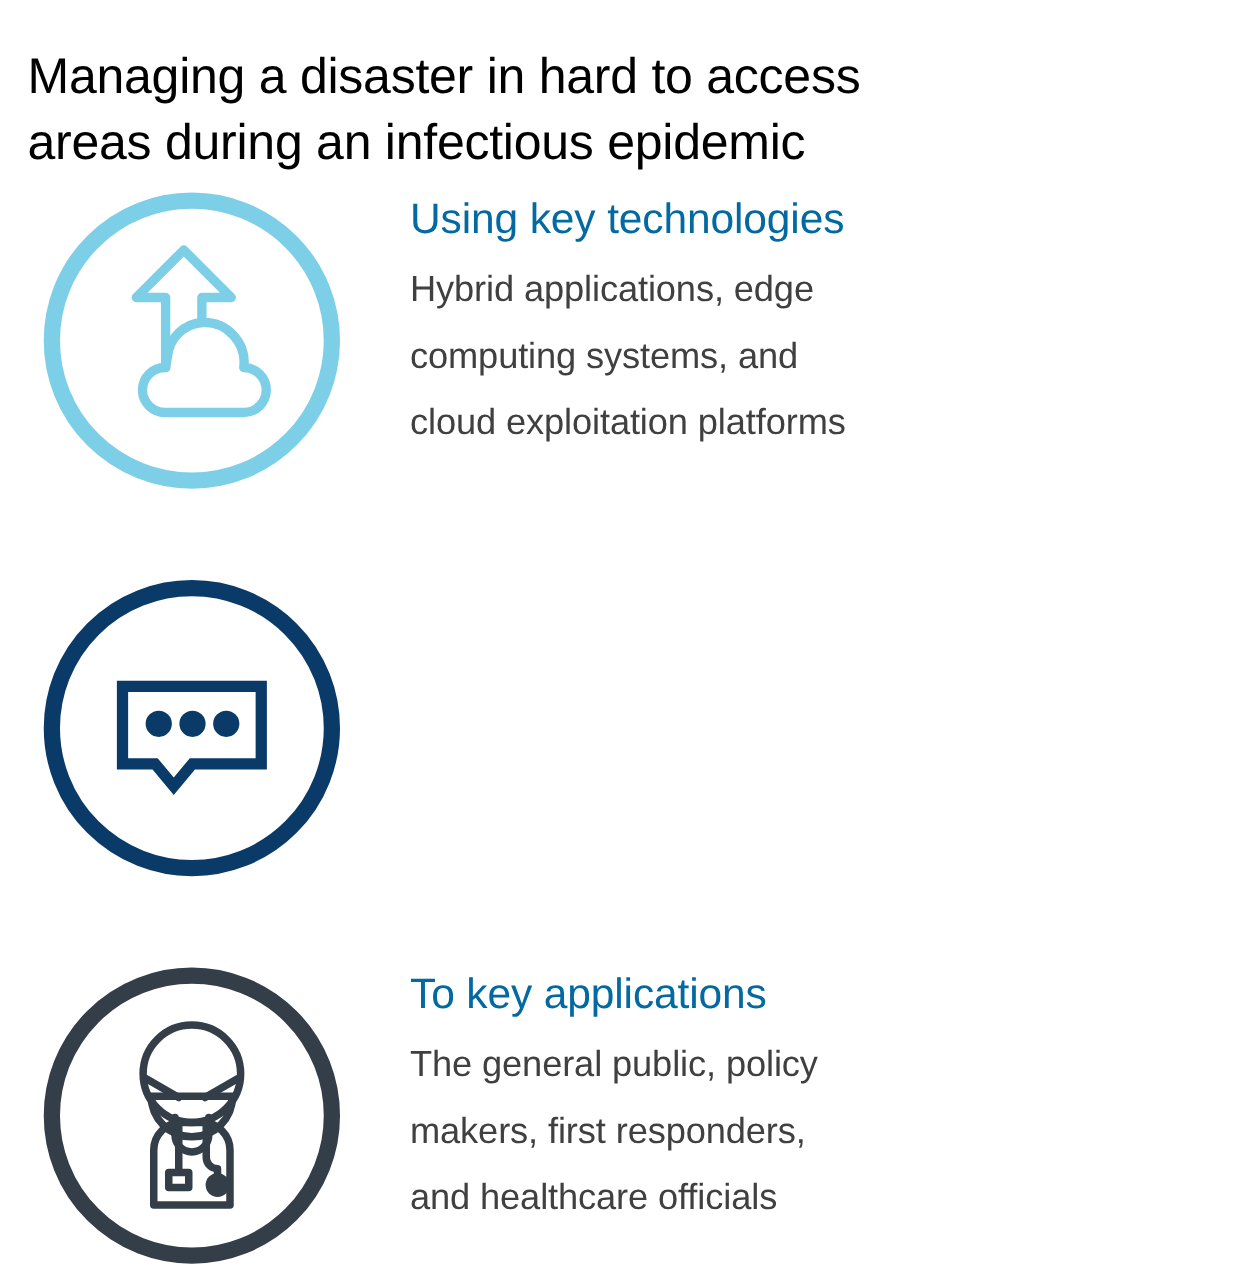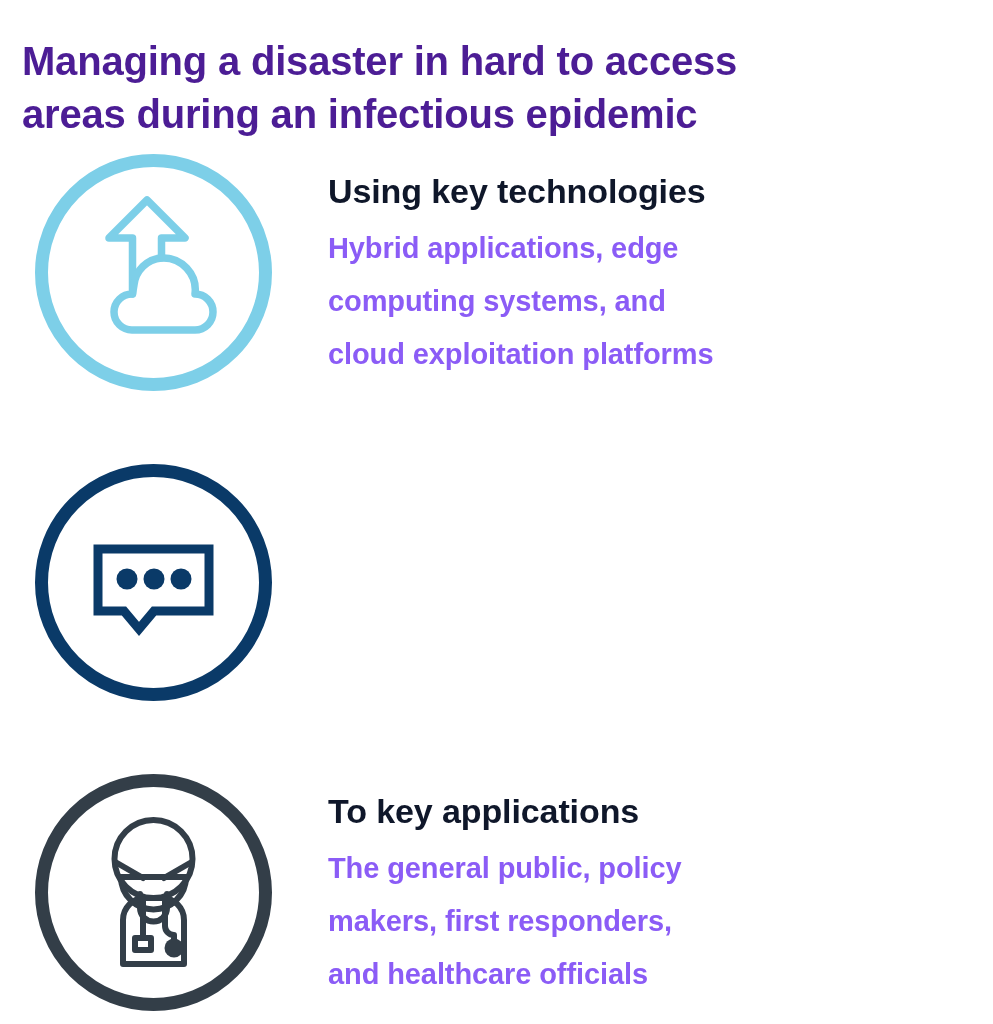--- a/index.html
+++ b/index.html
@@ -16,24 +16,24 @@
     font-family: "Liberation Sans", "DejaVu Sans", sans-serif;
     -webkit-font-smoothing: antialiased;
   }
 
   
   .page-title {
     position: absolute;
     left: 22px;
     top: 8px;
     width: 860px;
-    color: #4c1d95;
+    color: #000000;
     font-size: 40px;
     line-height: 53px;
-    font-weight: 700;
+    font-weight: 400;
     letter-spacing: -0.2px;
     white-space: pre-line;
   }
 
   
   .section {
     position: absolute;
     left: 0;
     width: 993px;
   }
@@ -57,32 +57,32 @@
   }
 
   
   .text-col {
     position: absolute;
     left: 328px;
     top: 0;
     width: 620px;
   }
   .card-heading {
-    color: #0f172a;
+    color: #0369a1;
     font-size: 34px;
     line-height: 42px;
-    font-weight: 700;
-    margin: 16px 0 10px 0;
+    font-weight: 400;
+    margin: 0 0 10px 0;
     letter-spacing: -0.1px;
   }
   .card-body {
-    color: #8b5cf6;
+    color: #404040;
     font-size: 29px;
     line-height: 53px;
-    font-weight: 700;
+    font-weight: 400;
     margin: 0;
     white-space: pre-line;
     letter-spacing: -0.1px;
   }
 </style>
 </head>
 <body>
 
 <h1 class="page-title">Managing a disaster in hard to access
 areas during an infectious epidemic</h1>

